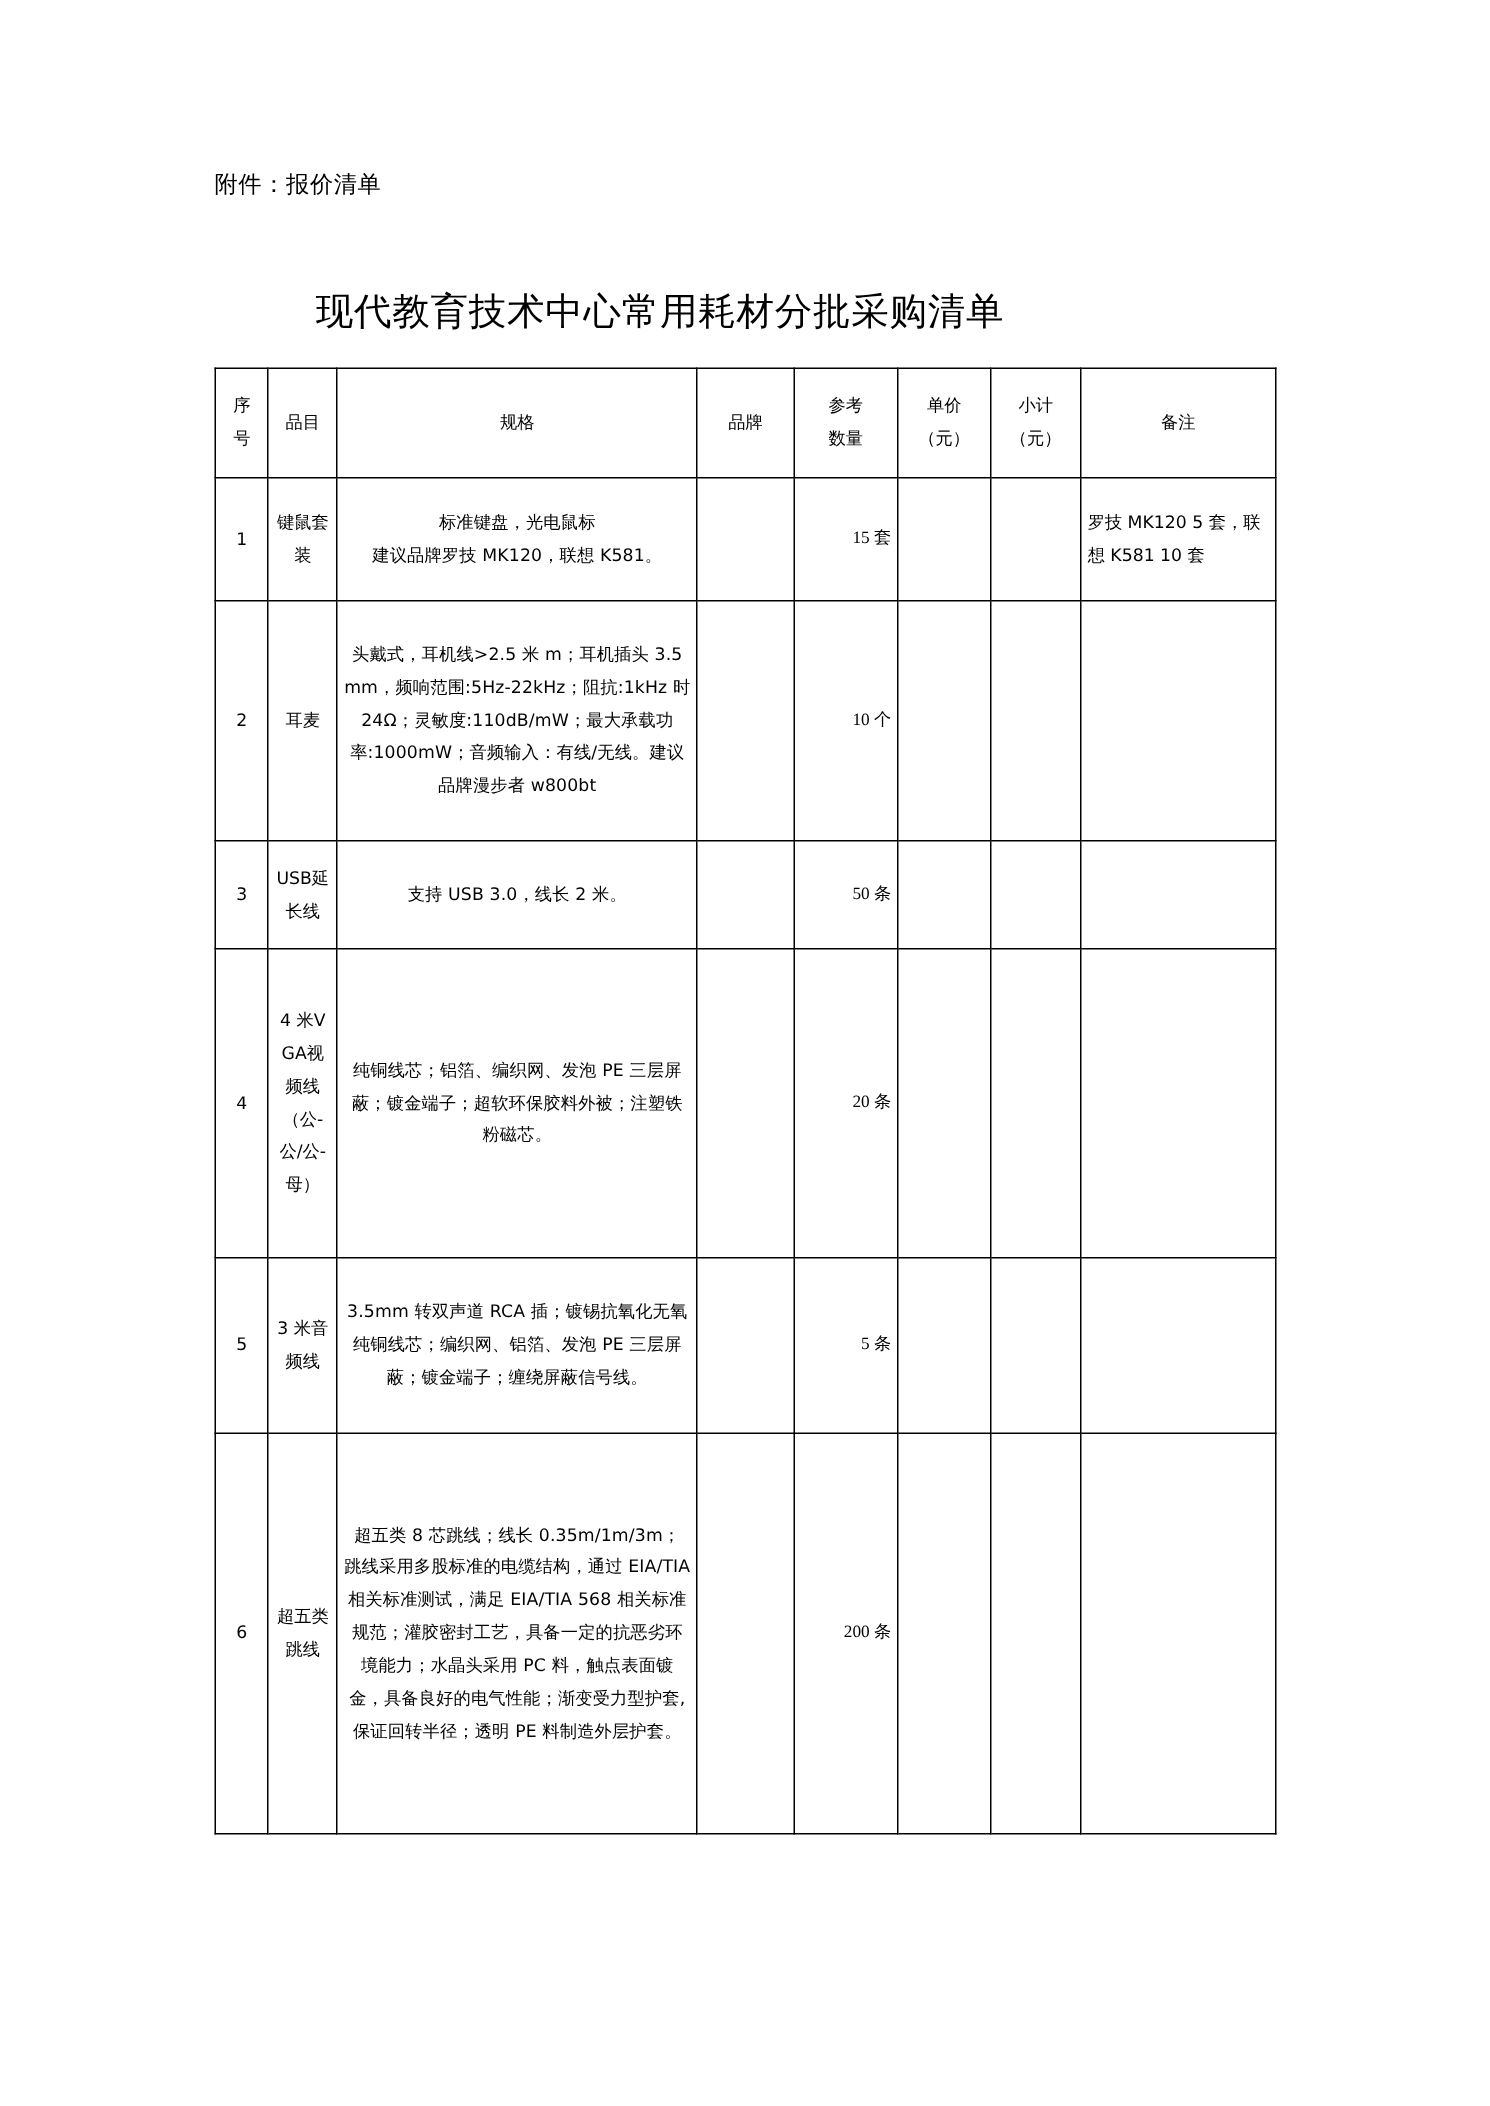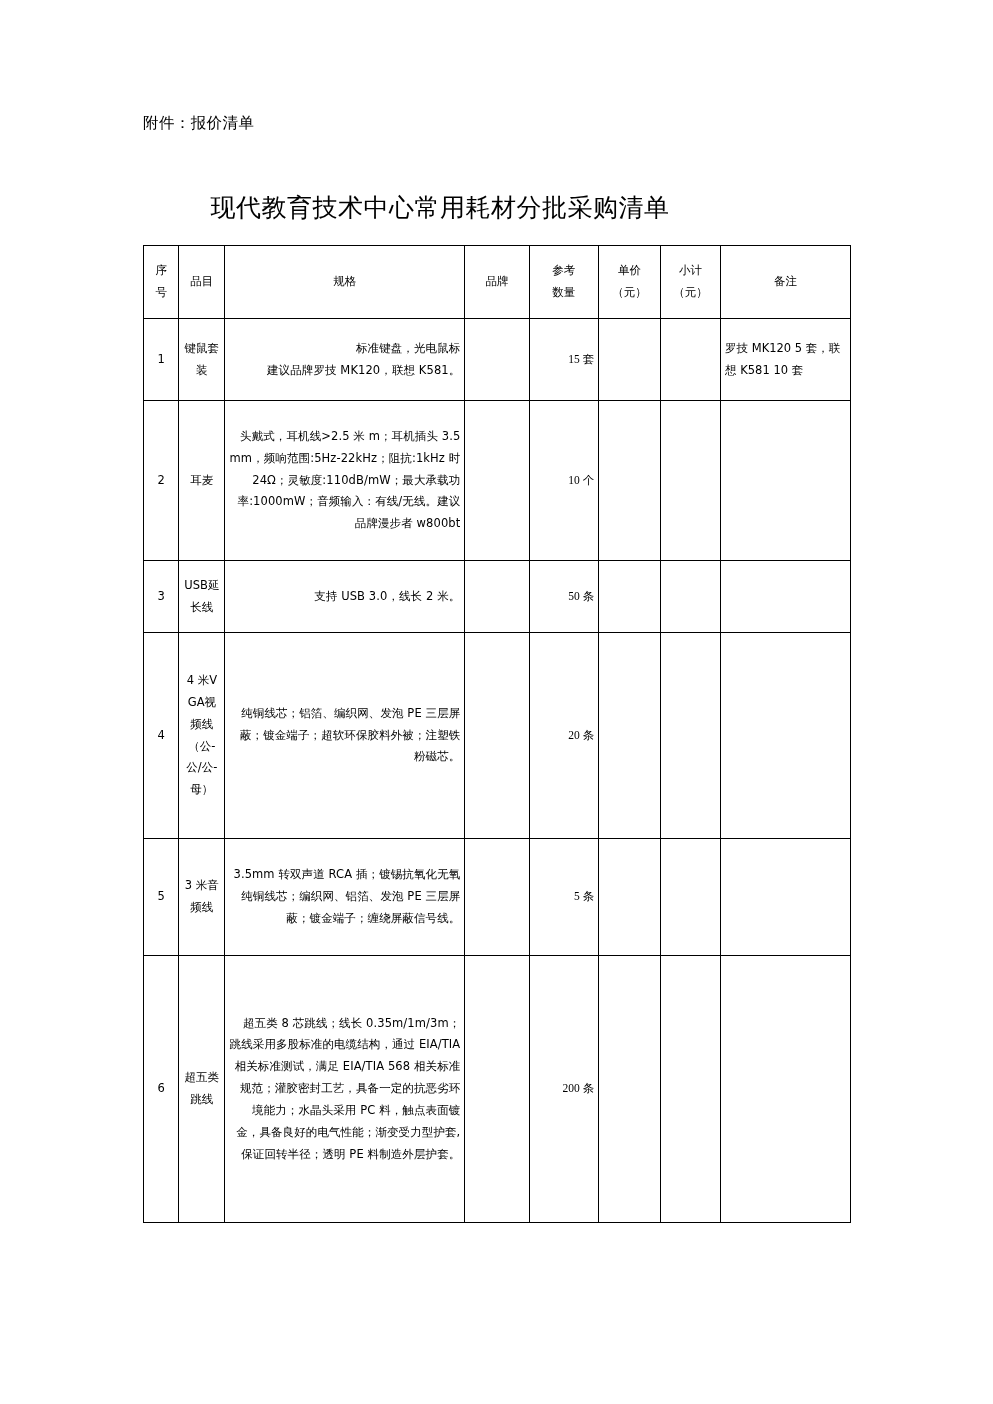--- a/index.html
+++ b/index.html
@@ -93,21 +93,21 @@
     text-align: center;
     font-size: 12px;
   }
   td.cell-item {
     text-align: center;
     font-size: 11.5px;
     line-height: 1.85;
     word-break: break-all;
   }
   td.cell-spec {
-    text-align: right;
+    text-align: center;
     font-size: 11.5px;
     line-height: 2.0;
     letter-spacing: 0.1px;
   }
   td.cell-brand { }
   td.cell-qty {
     text-align: right;
     font-size: 12px;
     font-family: Liberation Serif, serif;
   }

